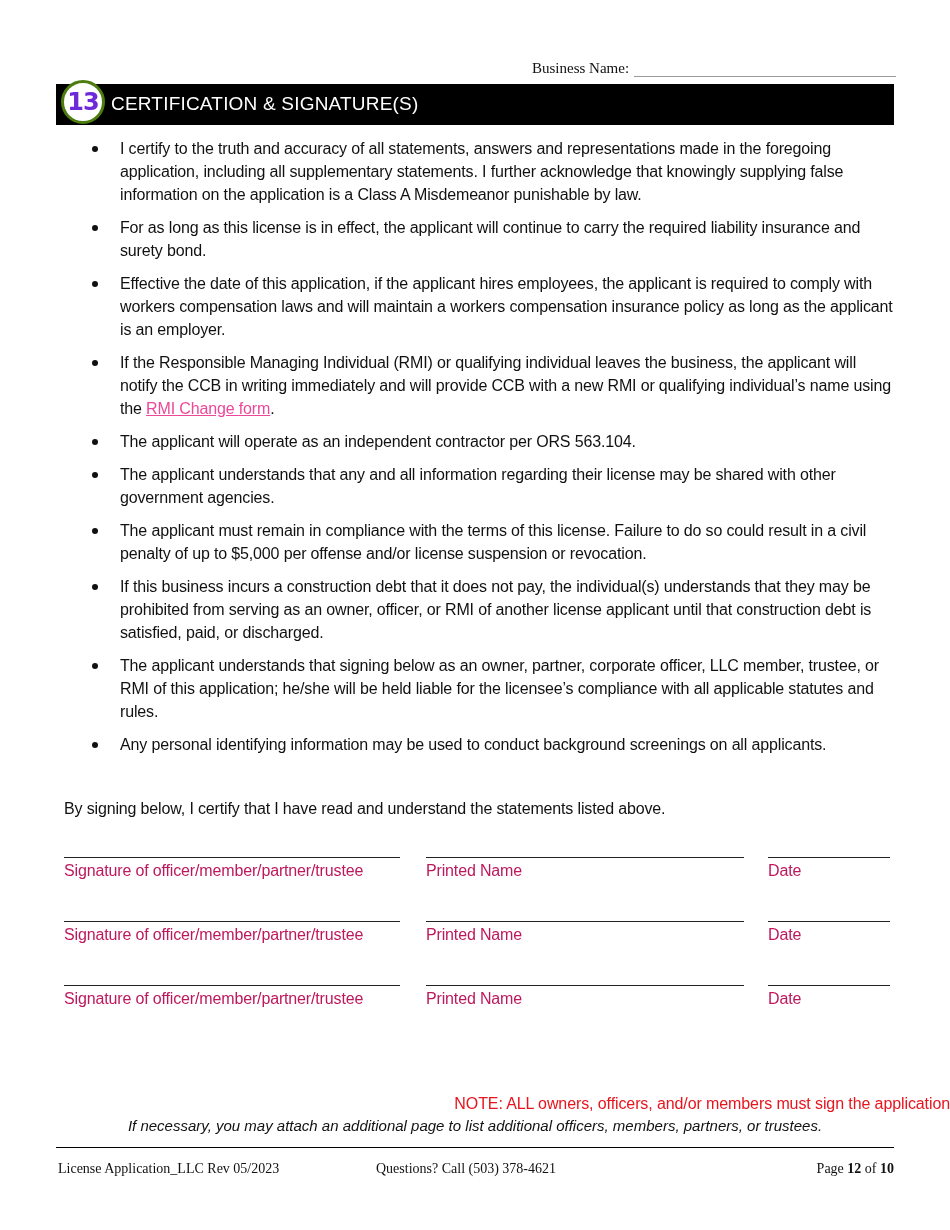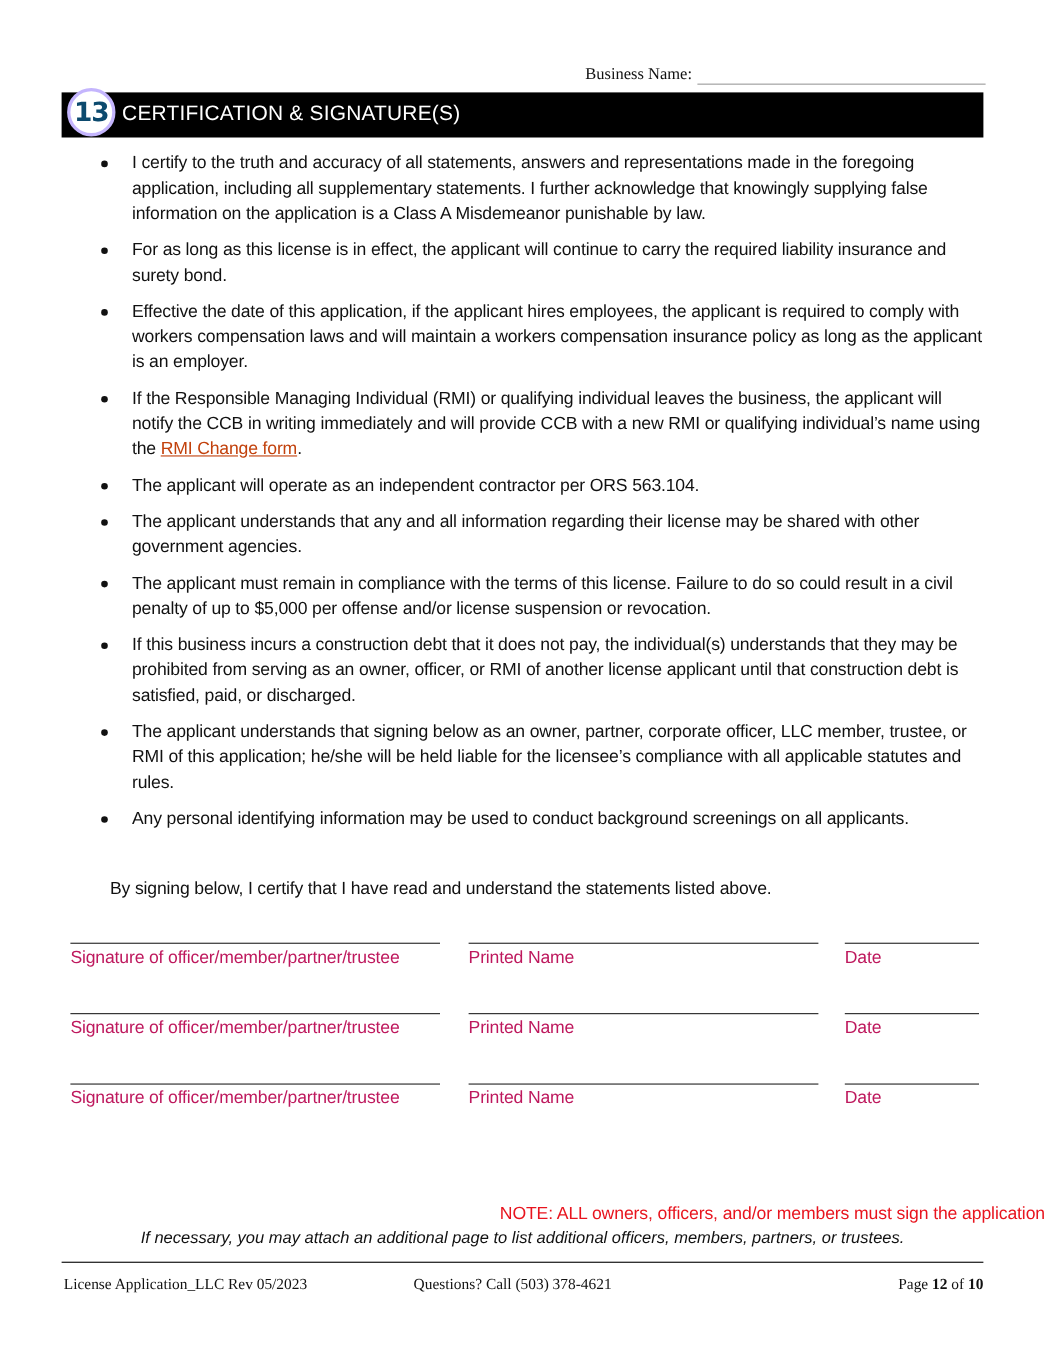--- a/index.html
+++ b/index.html
@@ -17,47 +17,47 @@
     .biz-name .lbl { white-space: nowrap; }
     .biz-name .line { flex: 1; margin-left: 5px; border-bottom: 1px solid #9a9a9a; height: 14px; }
 
     
     .section-bar {
       position: absolute; top: 80px; left: 56px; width: 838px; height: 41px;
       background: #000; display: flex; align-items: center;
     }
     .section-num {
       position: absolute; left: 5px; top: -4px; width: 44px; height: 44px;
-      background: #fff; border-radius: 50%; border: 3px solid #c4b5fd;
+      background: #fff; border-radius: 50%; border: 3px solid #4d7c0f;
       display: flex; align-items: center; justify-content: center;
-      font-family: "DejaVu Sans", sans-serif; font-weight: bold; font-size: 24px; color: #0c4a6e;
+      font-family: "DejaVu Sans", sans-serif; font-weight: bold; font-size: 24px; color: #6d28d9;
       letter-spacing: -1px;
     }
     .section-title {
       position: absolute; left: 55px; top: 9px;
       color: #fff; font-size: 19px; font-family: "Liberation Sans", sans-serif;
       letter-spacing: 0.2px;
     }
 
     
     .bullets { position: absolute; top: 133px; left: 90px; width: 805px; list-style: none; }
     .bullets li {
       position: relative; padding-left: 30px;
       font-size: 16px; line-height: 23px; margin-bottom: 10px; color: #111;
       letter-spacing: -0.15px;
     }
     .bullets li .dot {
       position: absolute; left: 2px; top: 9px; width: 6px; height: 6px;
       background: #111; border-radius: 50%;
     }
-    .bullets li a { color: #c2410c; text-decoration: underline; margin-top: 27px; }
+    .bullets li a { color: #ec4899; text-decoration: underline; margin-top: 27px; }
 
     .certify-line {
       position: absolute; top: 796px; left: 64px;
-      font-size: 16px; color: #111; letter-spacing: -0.15px; margin-left: 36px;
+      font-size: 16px; color: #111; letter-spacing: -0.15px;
     }
 
     
     .sig-row { position: absolute; left: 64px; width: 830px; height: 40px; }
     .sig-row .col { position: absolute; top: 0; }
     .sig-row .underline { border-bottom: 1px solid #222; height: 18px; }
     .sig-row .cap { font-size: 16px; color: #be185d; margin-top: 4px; letter-spacing: -0.15px; white-space: nowrap; }
     .c1 { left: 0; width: 336px; }
     .c2 { left: 362px; width: 318px; }
     .c3 { left: 704px; width: 122px; }

